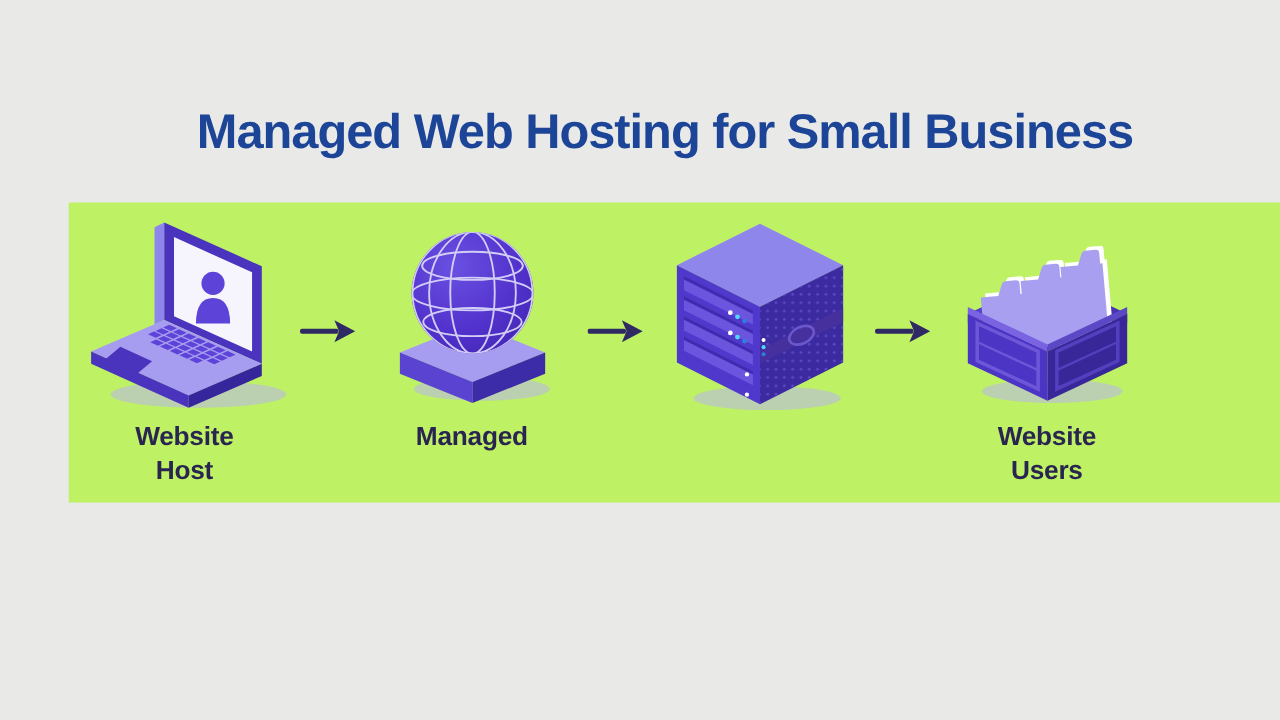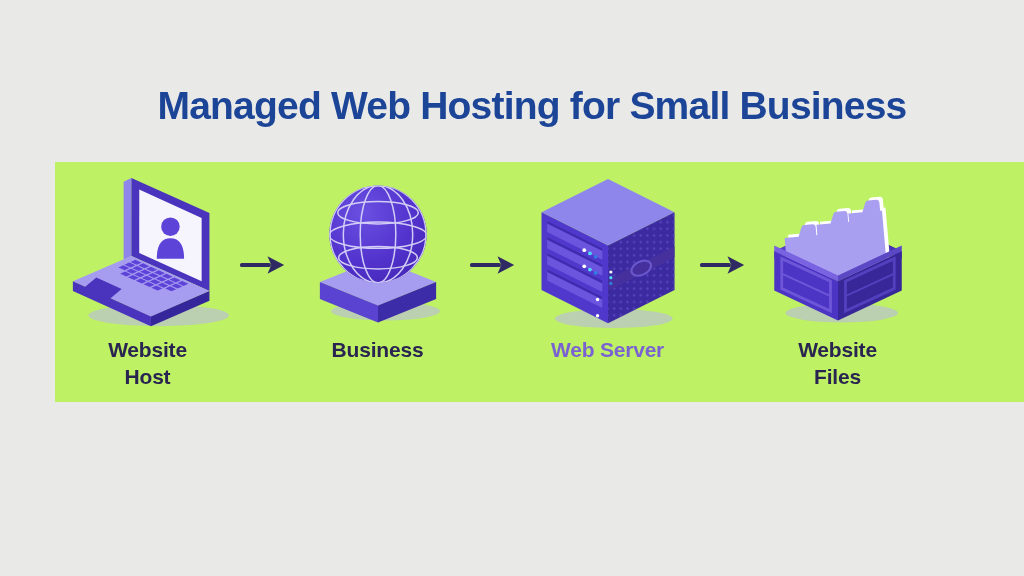--- a/index.html
+++ b/index.html
@@ -162,21 +162,21 @@
           <ellipse cx="80" cy="60" rx="19" ry="52"></ellipse>
           <ellipse cx="80" cy="60" rx="37" ry="52"></ellipse>
           <ellipse cx="80" cy="60" rx="51.2" ry="52"></ellipse>
           <ellipse cx="80" cy="37" rx="43" ry="12"></ellipse>
           <ellipse cx="80" cy="61" rx="52" ry="14"></ellipse>
           <ellipse cx="80" cy="85" rx="42" ry="12"></ellipse>
         </g>
       </svg>
     </div>
     <div class="label label-dark">
-      <span>Business</span>
+      <span>Managed</span>
     </div>
   </div>
 
   <div class="arrow">
     <svg viewBox="0 0 54 26" width="45" height="22">
       <rect x="0" y="10.5" width="37" height="5" rx="2" fill="#2f2a63"></rect>
       <polygon points="33,2.5 53,13 33,23.5 37.5,13" fill="#2f2a63"></polygon>
     </svg>
   </div>
 
@@ -219,21 +219,20 @@
           <circle cx="67" cy="105" r="2" fill="#2f7de0"></circle>
           <circle cx="69" cy="133" r="1.8" fill="#ffffff"></circle>
           <circle cx="69" cy="150" r="1.8" fill="#ffffff"></circle>
           <circle cx="83" cy="104" r="1.7" fill="#ffffff"></circle>
           <circle cx="83" cy="110" r="1.7" fill="#4fd8f7"></circle>
           <circle cx="83" cy="116" r="1.7" fill="#2f7de0"></circle>
         </g>
       </svg>
     </div>
     <div class="label label-purple">
-      <span>Web Server</span>
     </div>
   </div>
 
   <div class="arrow">
     <svg viewBox="0 0 54 26" width="45" height="22">
       <rect x="0" y="10.5" width="37" height="5" rx="2" fill="#2f2a63"></rect>
       <polygon points="33,2.5 53,13 33,23.5 37.5,13" fill="#2f2a63"></polygon>
     </svg>
   </div>
 
@@ -266,21 +265,21 @@
         <line x1="20" y1="98" x2="72" y2="122" stroke="#6d57d8" stroke-width="2"></line>
         <polygon points="140,82 88,106 88,138 140,114" fill="none" stroke="#5340bf" stroke-width="3"></polygon>
         <line x1="88" y1="122" x2="140" y2="98" stroke="#5340bf" stroke-width="2"></line>
 
         <polygon points="12,68 80,100 80,106 12,74" fill="#7a63e0"></polygon>
         <polygon points="148,68 80,100 80,106 148,74" fill="#5b48c4"></polygon>
       </svg>
     </div>
     <div class="label label-dark">
       <span>Website</span>
-      <span>Files</span>
+      <span>Users</span>
     </div>
   </div>
 
   <svg class="sparkle" viewBox="0 0 24 24">
     <path d="M12 0 C13.2 7.5 16.5 10.8 24 12 C16.5 13.2 13.2 16.5 12 24 C10.8 16.5 7.5 13.2 0 12 C7.5 10.8 10.8 7.5 12 0 Z" fill="#ffffff" opacity="0.95"></path>
   </svg>
 
 </div>
 
 </body></html>

